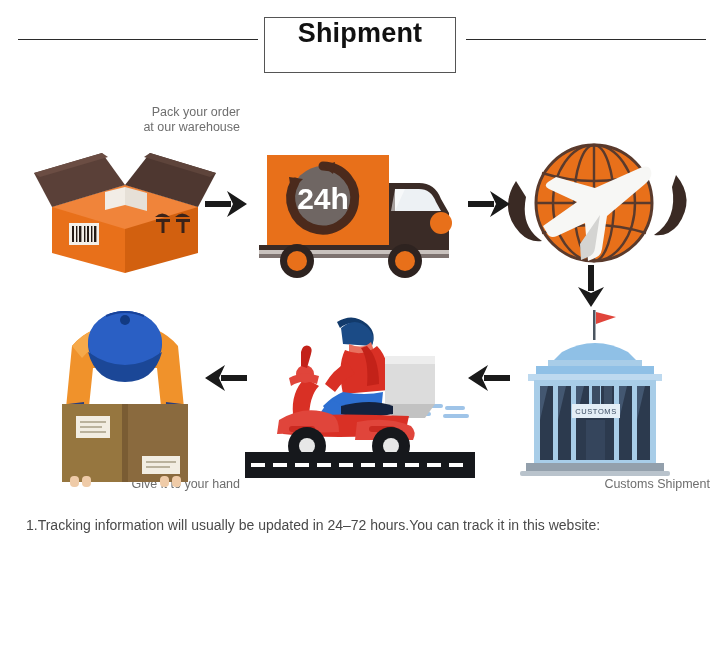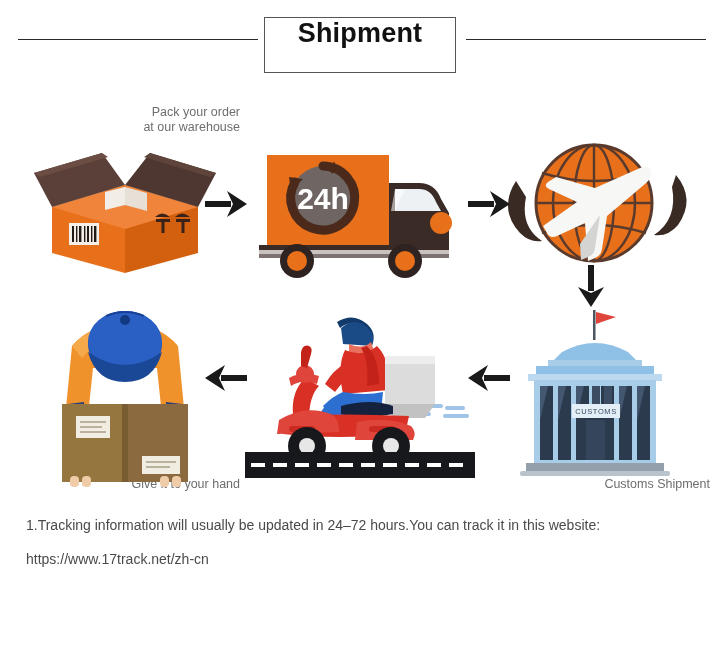--- a/index.html
+++ b/index.html
@@ -321,14 +321,13 @@
   <rect x="18" y="15" width="26" height="6" fill="#1A1A1A"></rect>
   <polygon points="22,5 2,18 22,31 16,18" fill="#1A1A1A"></polygon>
 </svg>
 <svg class="arrow ar-h a5" viewBox="0 0 46 36">
   <rect x="18" y="15" width="26" height="6" fill="#1A1A1A"></rect>
   <polygon points="22,5 2,18 22,31 16,18" fill="#1A1A1A"></polygon>
 </svg>
 
 <div class="footer">
   <div class="fline">1.Tracking information will usually be updated in 24–72 hours.You can track it in this website:</div>
-  <div class="fline">https://www.17track.net/zh-cn</div>
 </div>
 
 </body></html>

